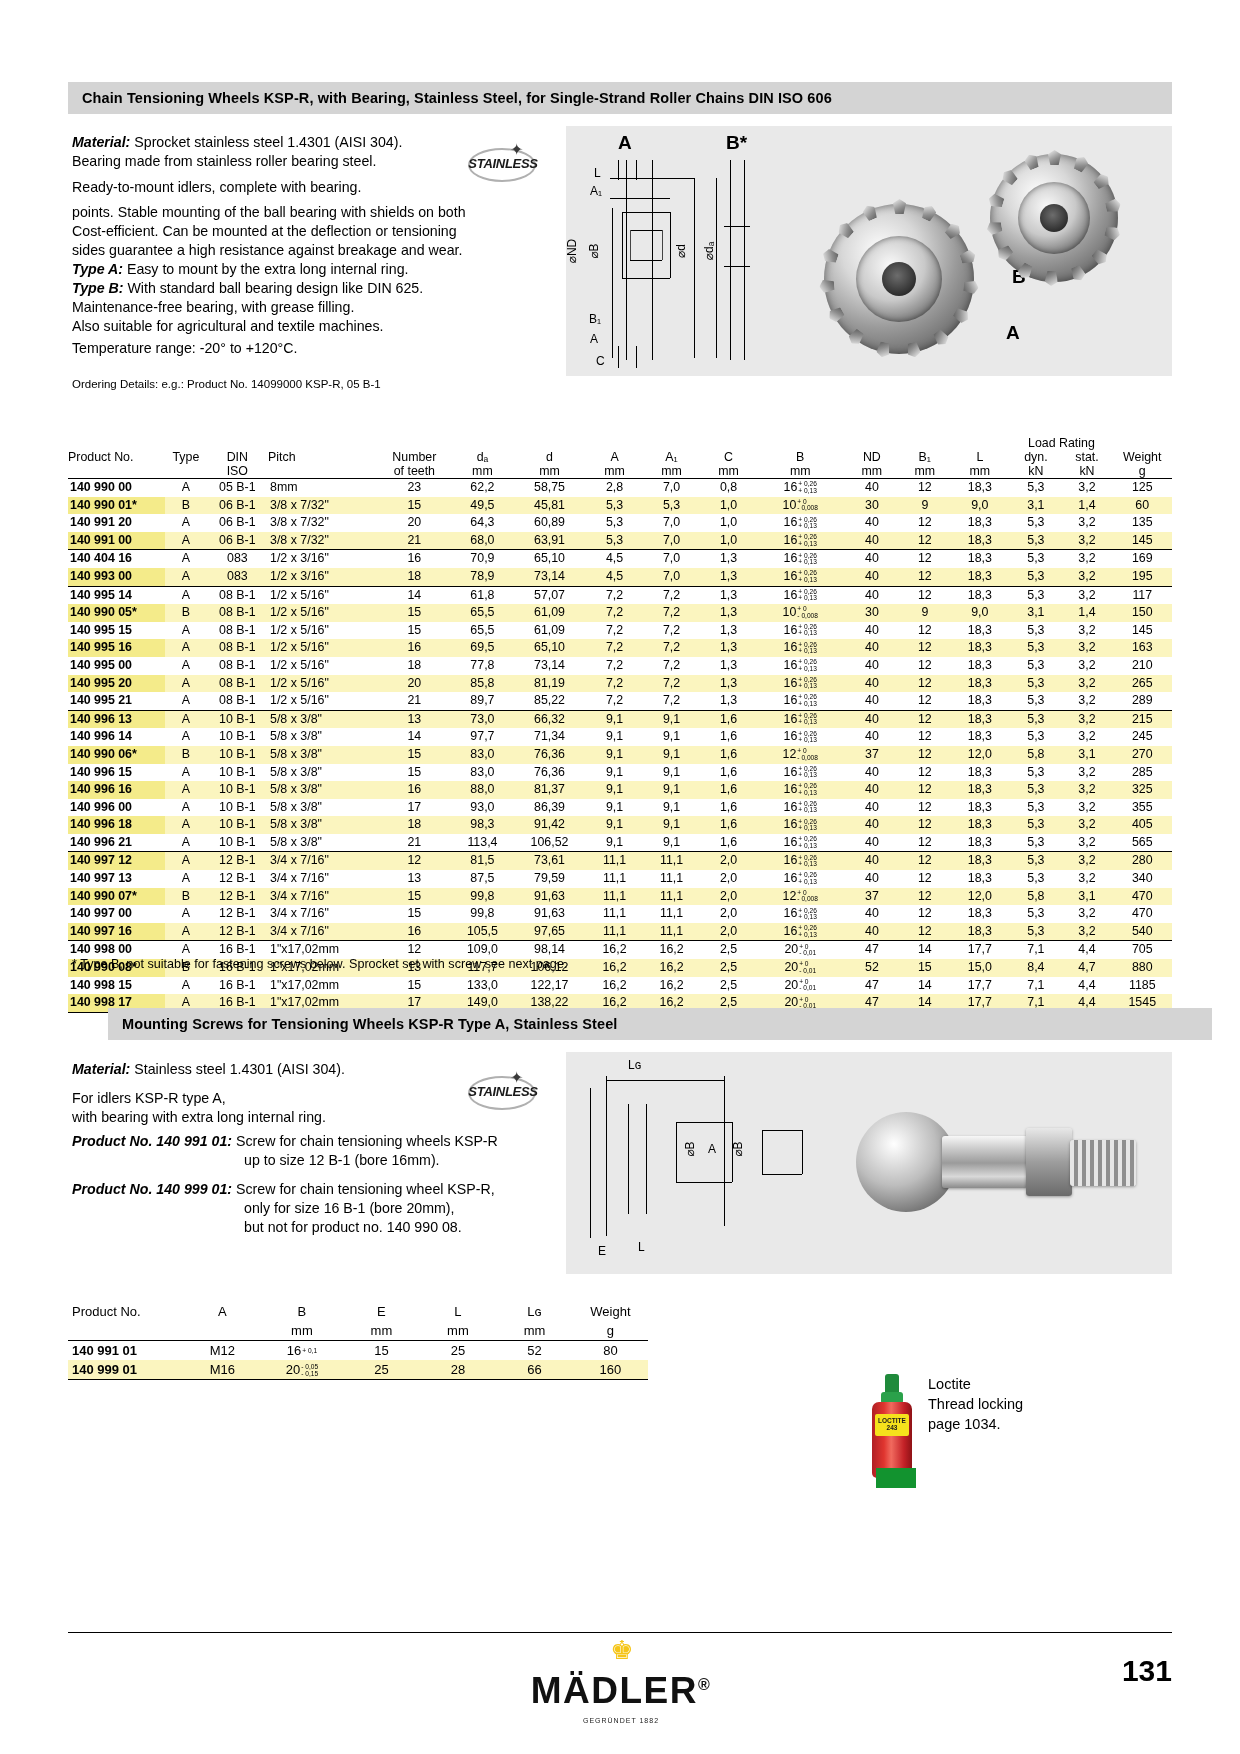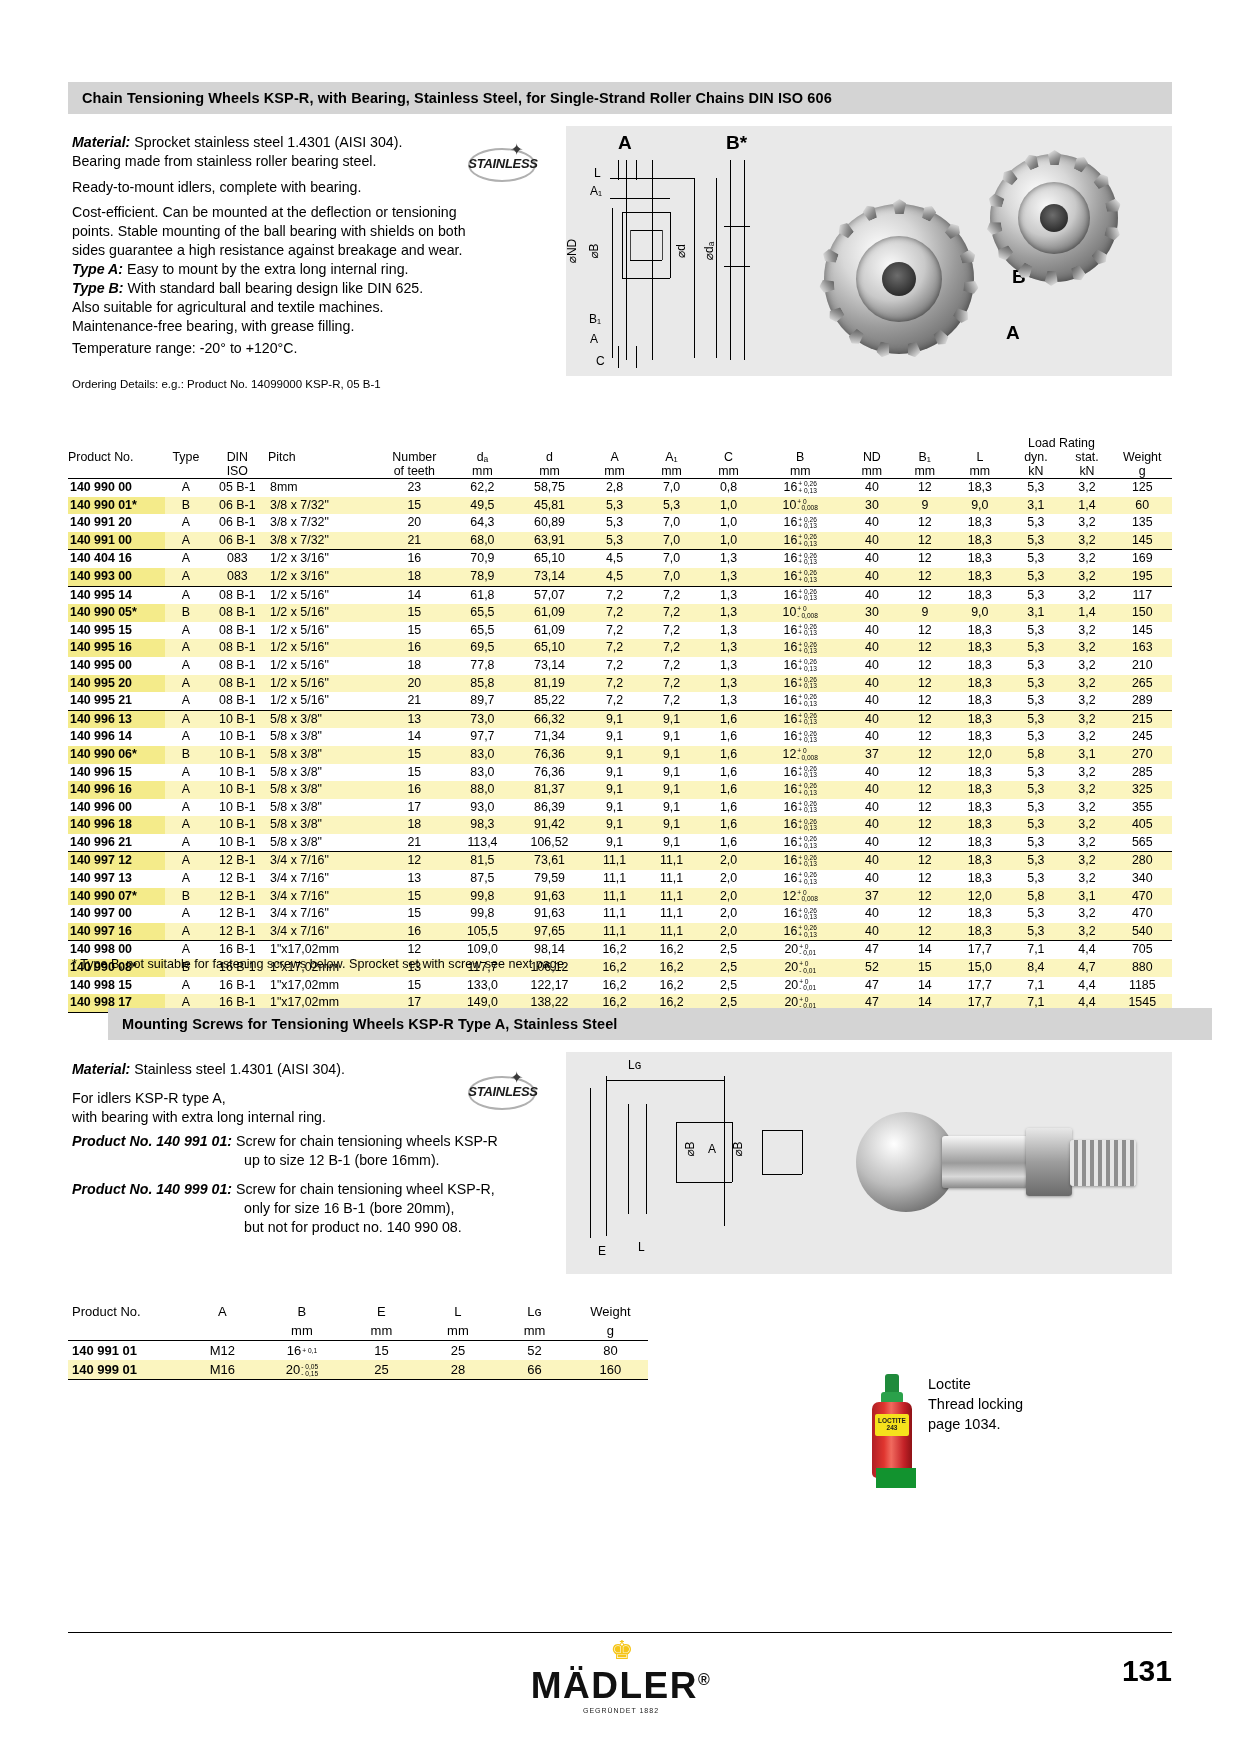--- a/index.html
+++ b/index.html
@@ -159,21 +159,21 @@
              font-size:6.5px; font-weight:bold; text-align:center; color:#1b1b1b; line-height:7px; padding-top:3px; }
   .lb-green{ position:absolute; left:4px; top:66px; width:40px; height:20px; background:#12932f; }
   .loctite-text { position:absolute; left:928px; top:1374px; font-size:14.5px; line-height:20px; }
 
   
   .footer-rule { position:absolute; left:68px; top:1632px; width:1104px; height:1.4px; background:#000; }
   .logo { position:absolute; left:506px; top:1640px; width:230px; height:74px; text-align:center; }
   .logo-crown { font-size:26px; color:#f5c518; line-height:20px; letter-spacing:-2px; }
   .logo-word {
     font-weight:bold; font-size:37px; letter-spacing:1.5px;
-    color:#111; line-height:40px;
+    color:#111; line-height:50px;
   }
   .logo-reg { font-size:16px; vertical-align:super; }
   .logo-sub { font-size:7px; letter-spacing:1px; color:#222; margin-top:1px; }
   .pageno { position:absolute; right:68px; top:1654px; font-size:30px; font-weight:bold;text-align:center; }
 </style>
 </head>
 <body>
 
 <div class="page">
 
@@ -184,27 +184,27 @@
   <div class="intro" id="intro1">
     <p><span class="b">Material:</span><span> Sprocket stainless steel 1.4301 (AISI 304).</span></p>
     <p>Bearing made from stainless roller bearing steel.</p>
   </div>
 
   <div class="intro" id="intro2">
     <p>Ready-to-mount idlers, complete with bearing.</p>
   </div>
 
   <div class="intro" id="intro3">
+    <p>points. Stable mounting of the ball bearing with shields on both</p>
     <p>Cost-efficient. Can be mounted at the deflection or tensioning</p>
-    <p>points. Stable mounting of the ball bearing with shields on both</p>
     <p>sides guarantee a high resistance against breakage and wear.</p>
     <p><span class="b">Type A:</span><span> Easy to mount by the extra long internal ring.</span></p>
     <p><span class="b">Type B:</span><span> With standard ball bearing design like DIN 625.</span></p>
+    <p>Maintenance-free bearing, with grease filling.</p>
     <p>Also suitable for agricultural and textile machines.</p>
-    <p>Maintenance-free bearing, with grease filling.</p>
   </div>
 
   <div class="intro" id="intro4">
     <p>Temperature range: -20° to +120°C.</p>
   </div>
 
   <div class="intro" id="ordering">
     <p>Ordering Details: e.g.: Product No. 14099000 KSP-R, 05 B-1</p>
   </div>
 

